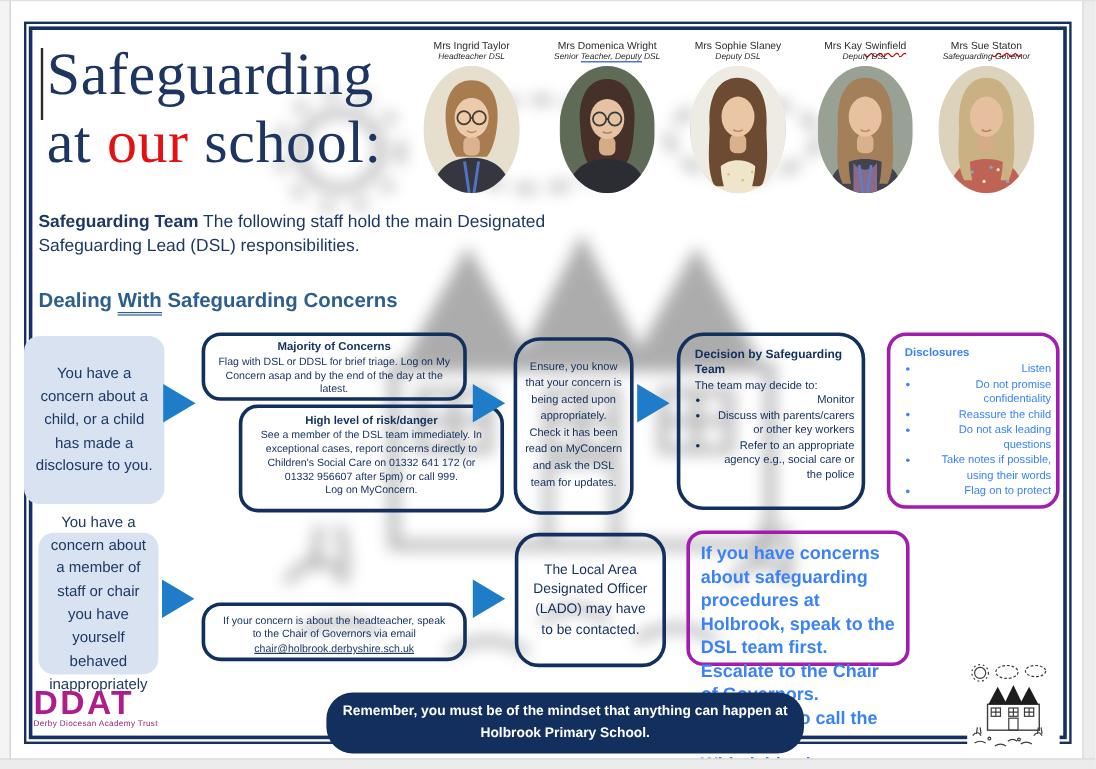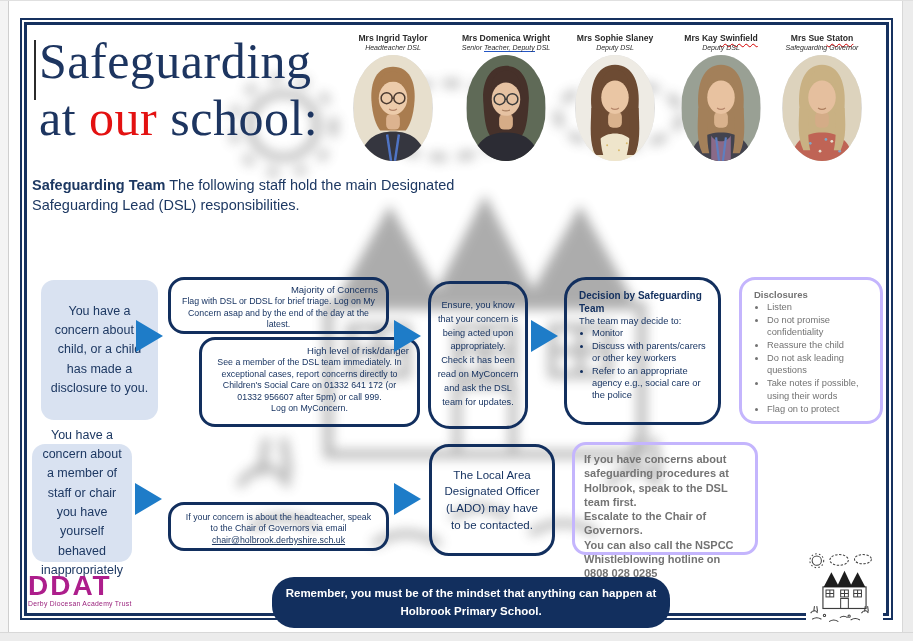--- a/index.html
+++ b/index.html
@@ -17,44 +17,44 @@
   
   .watermark{position:absolute;left:205px;top:62px;width:560px;height:530px;z-index:0;
              filter:blur(6px) grayscale(1);opacity:.40;}
   
   .caret{position:absolute;left:34px;top:40px;width:2px;height:60px;background:#2b2b2b;z-index:2;}
   .title{position:absolute;left:39px;top:33px;z-index:2;font-family:"Liberation Serif",serif;
          font-size:50px;line-height:57px;color:#1d3560;letter-spacing:.5px;}
   .title .accent{color:#e31111;}
   
   .staff-card{position:absolute;top:33px;width:120px;text-align:center;z-index:2;}
-  .staff-name{font-size:8.6px;font-weight:700;color:#2b2b2b;line-height:1.25;text-align:center;}
+  .staff-name{font-size:8.6px;font-weight:400;color:#2b2b2b;line-height:1.25;text-align:center;}
   .staff-role{font-size:7px;font-style:italic;color:#2b2b2b;line-height:1.2;}
   .wavy{text-decoration:underline wavy #d40000 1px;text-underline-offset:2px;}
   .role-link{border-bottom:1.5px solid #2456c4;}
   .photo{width:80px;height:106px;border-radius:50%;overflow:hidden;margin:3px auto 0;background:#ddd;}
   .photo svg{display:block;}
   
   .intro{position:absolute;left:32px;top:175px;width:450px;z-index:2;font-size:14.5px;line-height:1.38;color:#1d3862;}
   .intro b{font-weight:bold;}
   .section-heading{position:absolute;left:32px;top:241px;z-index:2;font-size:17px;font-weight:bold;color:#2e5f8c;}
   .dbl-underline{border-bottom:3px double #2e5f8c;}
   
   .bluebox{position:absolute;background:#d9e2f1;border-radius:13px;color:#1d3862;z-index:2;
            display:flex;align-items:center;justify-content:center;text-align:center;
            font-size:12.5px;line-height:1.55;padding:6px 7px;box-sizing:border-box;}
   .navybox{position:absolute;border:3px solid #122f5e;border-radius:16px;color:#122f5e;z-index:2;
            box-sizing:border-box;text-align:center;background:transparent;}
-  .redbox{position:absolute;border:3px solid #c4b5fd;border-radius:16px;color:#737373;z-index:2;
+  .redbox{position:absolute;border:3px solid #a21caf;border-radius:16px;color:#3b82f6;z-index:2;
           box-sizing:border-box;background:transparent;}
-  .bx-title{font-weight:normal;font-size:9.5px;line-height:1.3;text-align:right;}
+  .bx-title{font-weight:bold;font-size:9.5px;line-height:1.3;}
   .bx-body{font-size:8.8px;line-height:1.3;}
   .arrow{position:absolute;width:0;height:0;z-index:2;
          border-top:16px solid transparent;border-bottom:16px solid transparent;border-left:27px solid #1e7cc8;}
-  .bullets{margin:1px 0 0 0;padding-left:13px;text-align:left;font-size:9.3px;line-height:1.3;}
+  .bullets{margin:1px 0 0 0;padding-left:13px;text-align:right;font-size:9.3px;line-height:1.3;}
   .bullets li{margin-bottom:1px;}
   .email-link{color:#1d3862;text-decoration:underline;}
   
   .ddat{position:absolute;left:28px;top:572px;z-index:3;color:#ad1e8c;line-height:1;}
   .ddat-acronym{font-size:28px;font-weight:bold;letter-spacing:2px;}
   .ddat-full{font-size:6.8px;color:#99217c;margin-top:1px;letter-spacing:.3px;}
   .banner{position:absolute;left:272px;top:577px;width:398px;height:51px;background:#122f5e;border-radius:22px;
           color:#ffffff;font-weight:bold;font-size:11.5px;line-height:1.5;display:flex;align-items:center;
           justify-content:center;text-align:center;padding:4px 2px;box-sizing:border-box;z-index:4;}
   .houselogo{position:absolute;left:806px;top:551px;width:77px;height:78px;background:#fff;z-index:4;}
@@ -202,22 +202,25 @@
         <path d="M17 54 C16 72 15 88 21 100 L28 100 C25 86 26 68 27 56 Z" fill="#a3805a"></path>
         <path d="M63 54 C64 72 65 88 59 100 L52 100 C55 86 54 68 53 56 Z" fill="#a3805a"></path>
       </svg>
     </div>
   </div>
 
   <div class="intro">
     <b>Safeguarding Team</b><span> The following staff hold the main Designated Safeguarding Lead (DSL) responsibilities.</span>
   </div>
 
-
-  <div class="bluebox" style="left:41px;top:280px;width:117px;height:140px;justify-content:flex-end;">
+  <div class="section-heading">
+    <span>Dealing </span><span class="dbl-underline">With</span><span> Safeguarding Concerns</span>
+  </div>
+
+  <div class="bluebox" style="left:20px;top:280px;width:117px;height:140px;justify-content:flex-end;">
     <span>You have a concern about a child, or a child has made a disclosure to you.</span>
   </div>
   <div class="arrow" style="left:136px;top:320px;"></div>
 
   <div class="navybox" style="left:168px;top:277px;width:221px;height:57px;padding:4px 8px;">
     <div class="bx-title">Majority of Concerns</div>
     <div class="bx-body">Flag with DSL or DDSL for brief triage. Log on My Concern asap and by the end of the day at the latest.</div>
   </div>
 
   <div class="navybox" style="left:168px;top:337px;width:221px;height:90px;padding:5px 8px;margin-left:31px;">
@@ -267,21 +270,21 @@
       <a href="#" class="email-link">chair@holbrook.derbyshire.sch.uk</a>
     </div>
   </div>
 
   <div class="arrow" style="left:394px;top:483px;"></div>
 
   <div class="navybox" style="left:429px;top:444px;width:126px;height:112px;border-radius:20px;font-size:11.5px;line-height:1.45;display:flex;align-items:center;justify-content:center;padding:6px 10px;">
     <span>The Local Area Designated Officer (LADO) may have to be contacted.</span>
   </div>
 
-  <div class="redbox" style="left:572px;top:442px;width:186px;height:113px;border-radius:14px;padding:7px 9px;font-size:11px;font-weight:bold;line-height:1.3;text-align:left;">
+  <div class="redbox" style="left:572px;top:442px;width:186px;height:113px;border-radius:14px;padding:7px 9px;font-size:15px;font-weight:bold;line-height:1.3;text-align:left;">
     <div>If you have concerns about safeguarding procedures at Holbrook, speak to the DSL team first.</div>
     <div>Escalate to the Chair of Governors.</div>
     <div>You can also call the NSPCC Whistleblowing hotline on 0808 028 0285</div>
   </div>
 
   <div class="ddat">
     <div class="ddat-acronym">DDAT</div>
     <div class="ddat-full">Derby Diocesan Academy Trust</div>
   </div>
 

